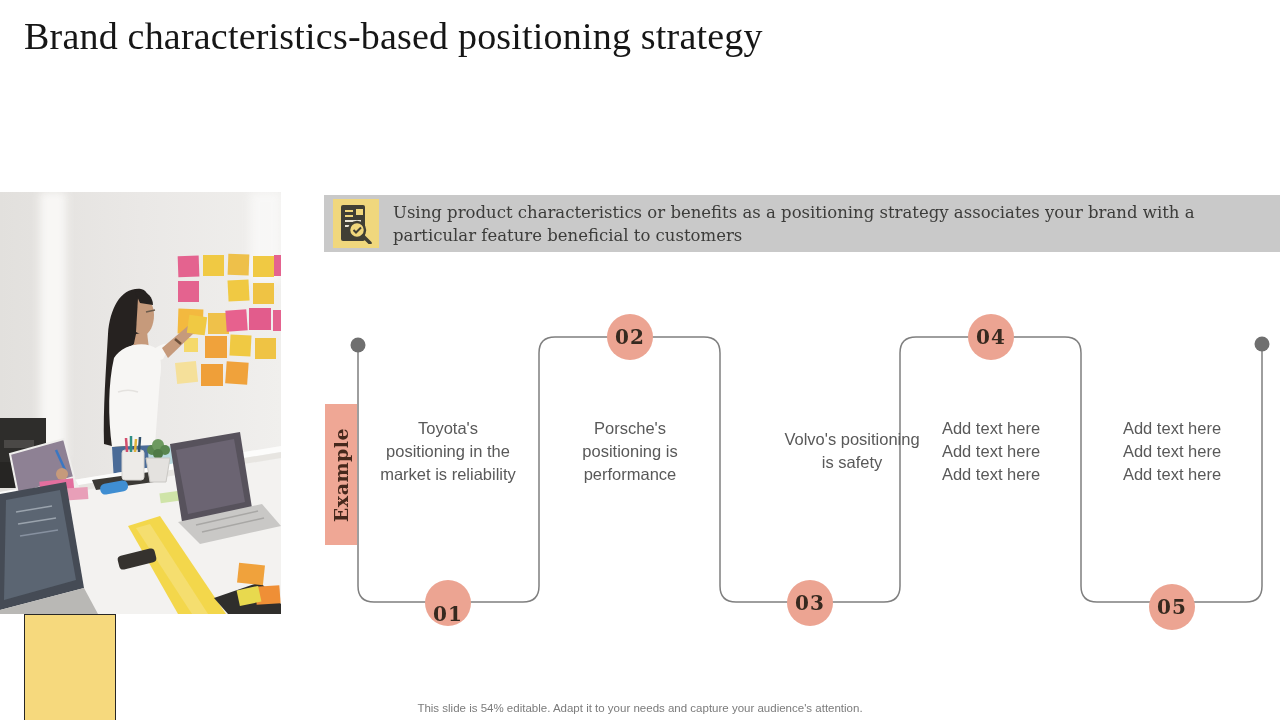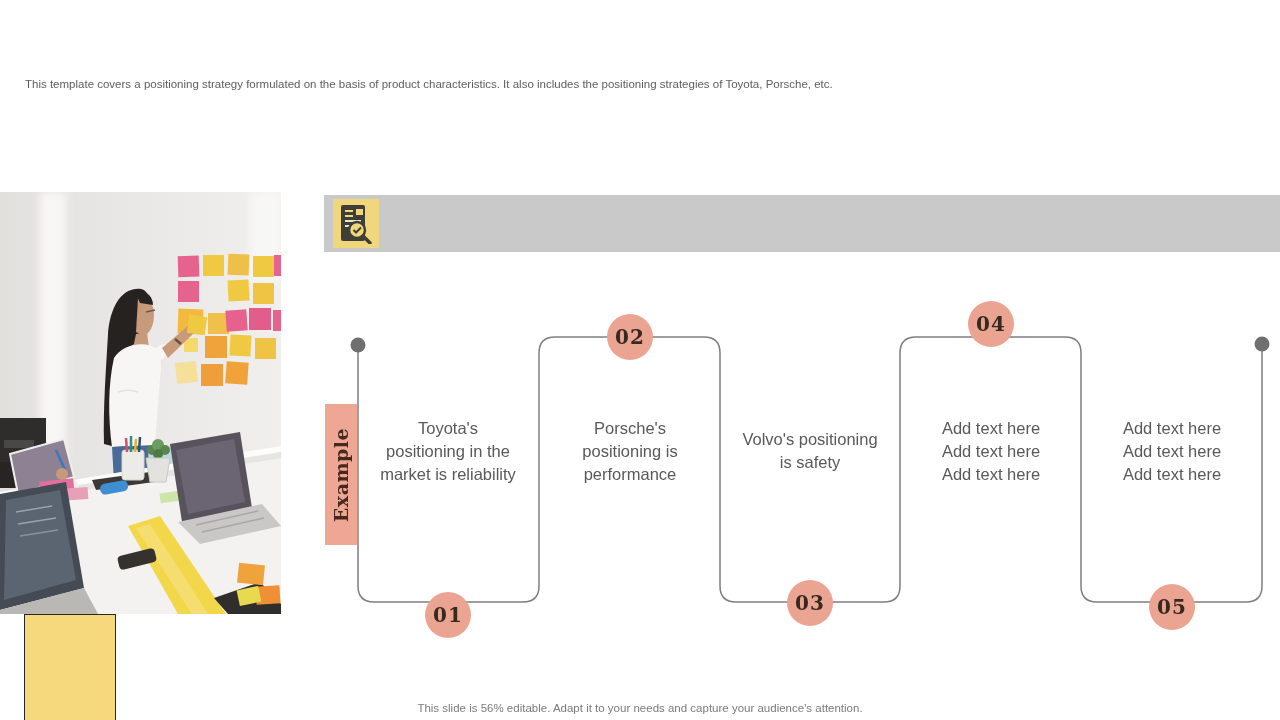--- a/index.html
+++ b/index.html
@@ -69,21 +69,21 @@
   .footer-note{
     position:absolute; left:0; bottom:6px; width:100%;
     text-align:center; font-size:11.5px; color:#7b7b7b;
   }
 </style>
 </head>
 <body>
 
 <div class="slide">
 
-  <div class="subtitle">This template covers a positioning strategy formulated on the basis of product characteristics. It also includes the positioning strategies of Toyota,  Porsche, etc.</div>
+  <h1 class="title">Brand characteristics-based positioning strategy</h1>
 
   <div class="photo">
     <svg viewBox="0 0 281 422" preserveAspectRatio="none">
       <defs>
         <linearGradient id="wallg" x1="0" y1="0" x2="1" y2="0">
           <stop offset="0" stop-color="#e2e0dd"></stop>
             <stop offset="0.5" stop-color="#eae8e6"></stop>
             <stop offset="1" stop-color="#f0efed"></stop>
         </linearGradient>
         <filter id="soft" x="-50%" y="-50%" width="200%" height="200%">
@@ -197,69 +197,70 @@
         <rect x="17" y="5" width="7" height="6" fill="#F0D77D"></rect>
         <line x1="6" y1="7" x2="14" y2="7" stroke="#F0D77D" stroke-width="2"></line>
         <line x1="6" y1="12" x2="14" y2="12" stroke="#F0D77D" stroke-width="2"></line>
         <line x1="6" y1="17" x2="22" y2="17" stroke="#e8e4d4" stroke-width="2"></line>
         <line x1="6" y1="22" x2="12" y2="22" stroke="#e8e4d4" stroke-width="2"></line>
         <circle cx="18" cy="26" r="8" fill="#F0D77D" stroke="#403f35" stroke-width="2.5"></circle>
         <path d="M14.5 26 L17 28.5 L22 23.5" fill="none" stroke="#403f35" stroke-width="2"></path>
         <line x1="24" y1="32" x2="31" y2="39" stroke="#403f35" stroke-width="3.5" stroke-linecap="round"></line>
       </svg>
     </div>
+    <div class="banner-text">Using product characteristics or benefits as a positioning strategy associates your brand with a particular feature beneficial to customers</div>
   </div>
 
   <svg class="timeline-svg" viewBox="0 0 1280 720">
     <path d="M 358 345 V 586 Q 358 602 374 602 H 523 Q 539 602 539 586 V 353 Q 539 337 555 337 H 704 Q 720 337 720 353 V 586 Q 720 602 736 602 H 884 Q 900 602 900 586 V 353 Q 900 337 916 337 H 1065 Q 1081 337 1081 353 V 586 Q 1081 602 1097 602 H 1246 Q 1262 602 1262 586 V 344" fill="none" stroke="#7F7F7F" stroke-width="1.5"></path>
     <circle cx="358" cy="345" r="7.5" fill="#6F6F6F"></circle>
     <circle cx="1262" cy="344" r="7.5" fill="#6F6F6F"></circle>
   </svg>
 
   <div class="example-tag">
     <span>Example</span>
   </div>
 
   <div id="steps-root">
-      <div class="step-circle" style="left: 425px; top: 592px;">
+      <div class="step-circle" style="left: 425px; top: 580px; align-items: flex-end;">
         <span>01</span>
       </div>
       <div class="step-text" style="left: 357px; justify-content: center;">
         <span>Toyota's</span>
         <span>positioning in the</span>
         <span>market is reliability</span>
       </div>
       <div class="step-circle" style="left: 607px; top: 314px;">
         <span>02</span>
       </div>
       <div class="step-text" style="left: 539px;">
         <span>Porsche's</span>
         <span>positioning is</span>
         <span>performance</span>
       </div>
       <div class="step-circle" style="left: 787px; top: 580px; text-align: center;">
         <span>03</span>
       </div>
-      <div class="step-text" style="left: 719px;">
+      <div class="step-text" style="left: 761px;">
         <span>Volvo's positioning</span>
         <span>is safety</span>
       </div>
-      <div class="step-circle" style="left: 968px; top: 301px;">
+      <div class="step-circle" style="left: 968px; top: 314px;">
         <span>04</span>
       </div>
       <div class="step-text" style="left: 900px;">
         <span>Add text here</span>
         <span>Add text here</span>
         <span>Add text here</span>
       </div>
       <div class="step-circle" style="left: 1149px; top: 584px;">
         <span>05</span>
       </div>
       <div class="step-text" style="left: 1081px;">
         <span>Add text here</span>
         <span>Add text here</span>
         <span>Add text here</span>
       </div>
     </div>
 
-  <div class="footer-note">This slide is 56% editable. Adapt it to your needs and capture your audience's attention.</div>
+  <div class="footer-note">This slide is 54% editable. Adapt it to your needs and capture your audience's attention.</div>
 
 </div>
 
 </body></html>

